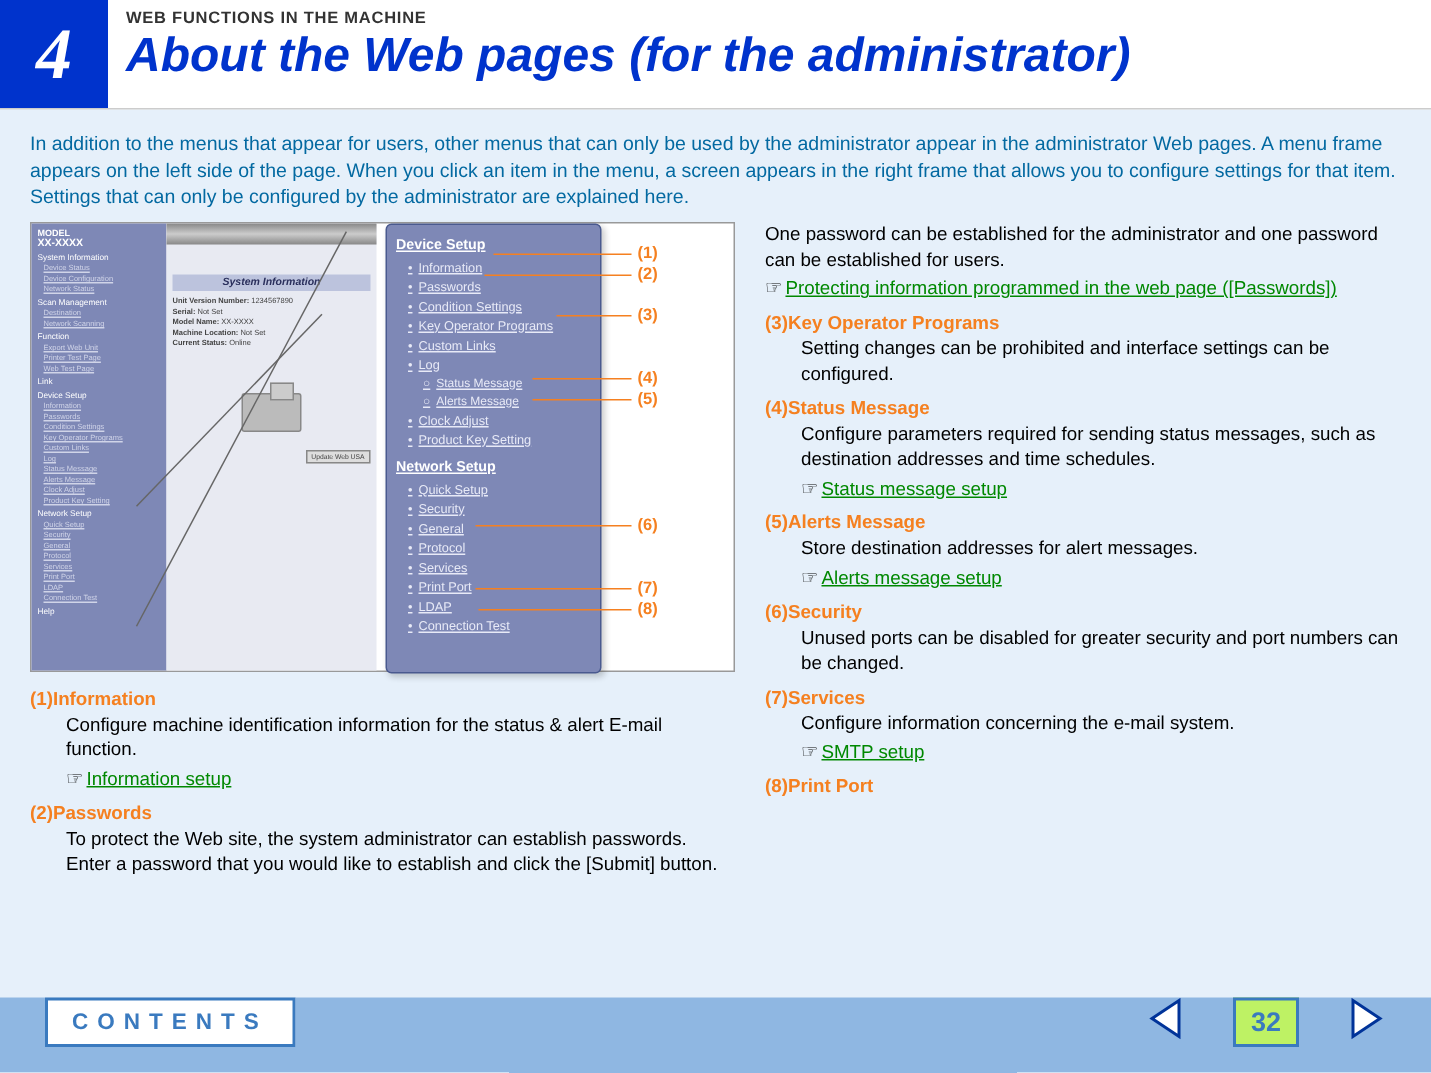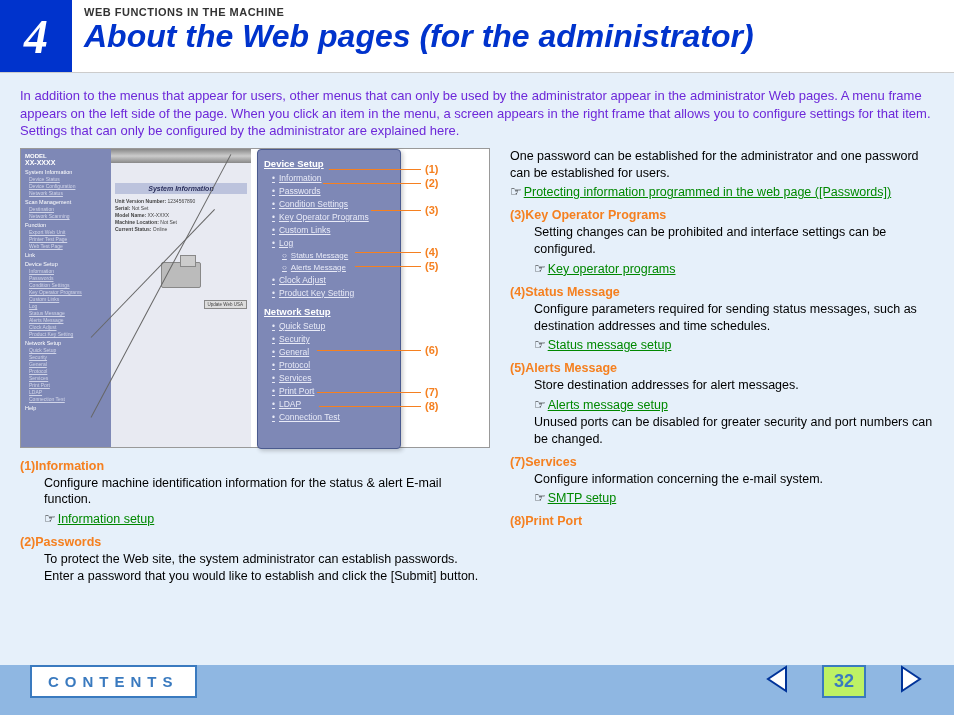--- a/index.html
+++ b/index.html
@@ -46,21 +46,21 @@
     font-weight: bold;
     font-style: italic;
     color: #0033cc;
     font-family: Arial, sans-serif;
     margin-top: 2px;
     line-height: 1.05;
   }
   .intro {
     padding: 14px 20px 8px;
     font-size: 13px;
-    color: #6d28d9;
+    color: #0369a1;
     line-height: 1.35;
   }
   .body-wrap {
     display: flex;
     padding: 0 20px;
     gap: 20px;
   }
   .left-col {
     width: 470px;
     flex-shrink: 0;
@@ -394,27 +394,27 @@
   </div>
 
   <div class="right-col">
     <div>One password can be established for the administrator and one password can be established for users.</div>
     <div class="link-line" style="margin-left:0;">
       <span class="point-icon">☞</span><a class="doclink" href="#">Protecting information programmed in the web page ([Passwords])</a>
     </div>
     <div id="defs-right">
         <div class="def-head"><span class="def-num">(3)</span>Key Operator Programs</div>
         <div class="def-body">Setting changes can be prohibited and interface settings can be configured.</div>
-        <div class="link-line"><span class="point-icon">☞</span><a class="doclink" href="#">Key operator programs</a></div>
         <div class="def-head"><span class="def-num">(4)</span>Status Message</div>
         <div class="def-body">Configure parameters required for sending status messages, such as destination addresses and time schedules.</div>
         <div class="link-line"><span class="point-icon">☞</span><a class="doclink" href="#">Status message setup</a></div>
         <div class="def-head"><span class="def-num">(5)</span>Alerts Message</div>
         <div class="def-body">Store destination addresses for alert messages.</div>
         <div class="link-line"><span class="point-icon">☞</span><a class="doclink" href="#">Alerts message setup</a></div>
+        <div class="def-head"><span class="def-num">(6)</span>Security</div>
         <div class="def-body">Unused ports can be disabled for greater security and port numbers can be changed.</div>
         <div class="def-head"><span class="def-num">(7)</span>Services</div>
         <div class="def-body">Configure information concerning the e-mail system.</div>
         <div class="link-line"><span class="point-icon">☞</span><a class="doclink" href="#">SMTP setup</a></div>
         <div class="def-head"><span class="def-num">(8)</span>Print Port</div>
       </div>
   </div>
 </div>
 
 <div class="footer">

